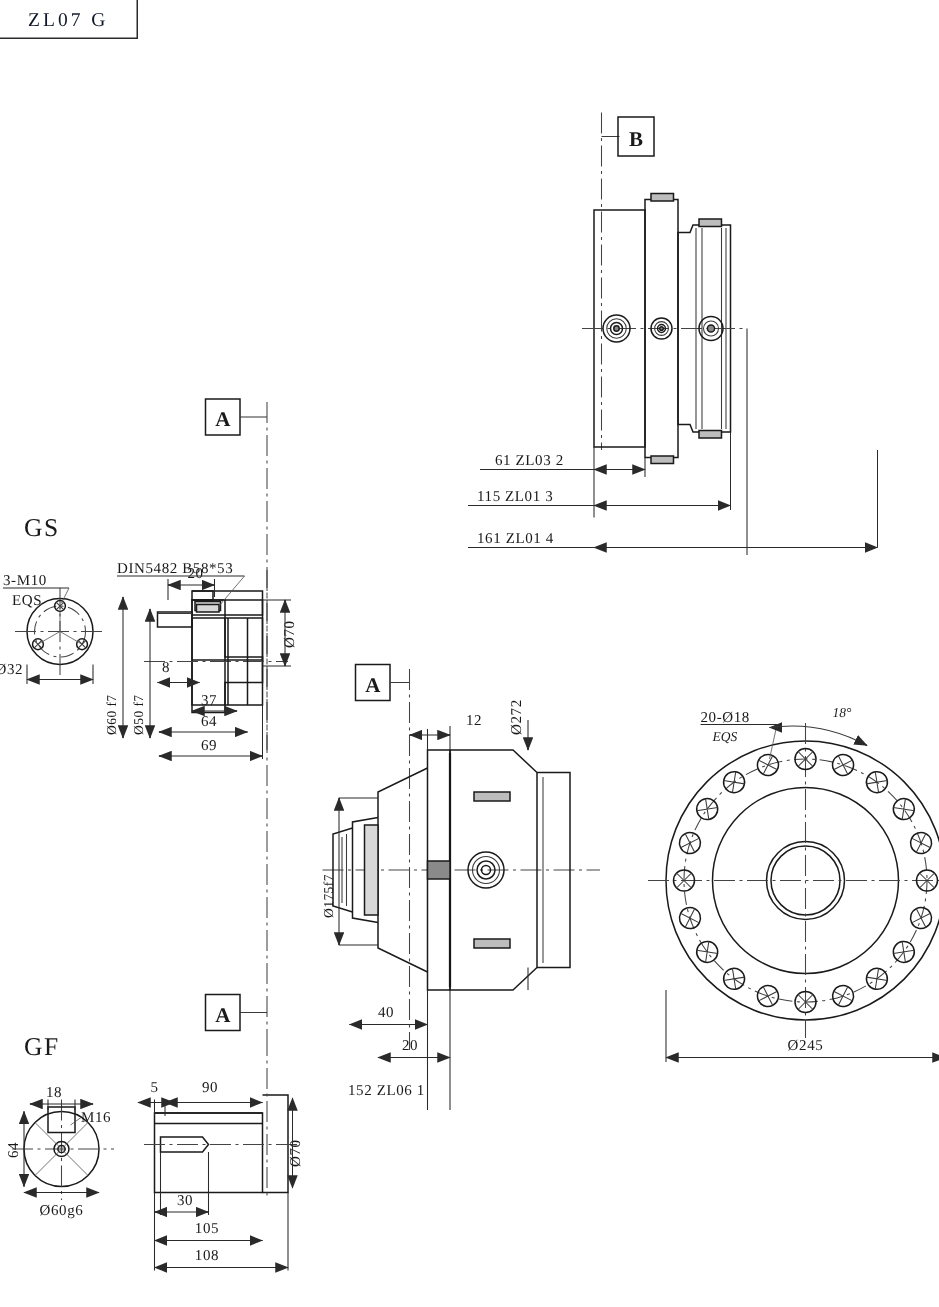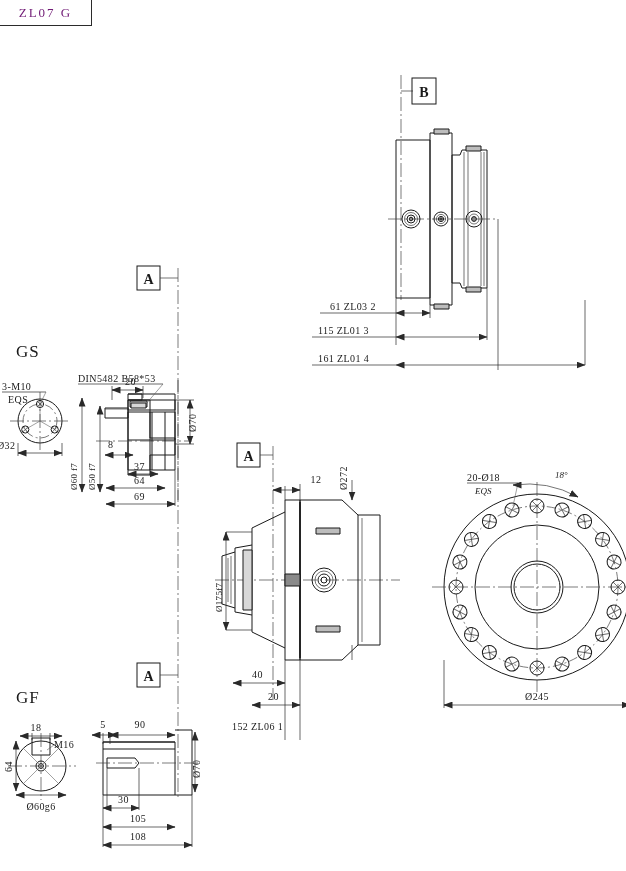--- a/index.html
+++ b/index.html
@@ -84,21 +84,21 @@
     border-bottom: 1.2px solid #2b2b2b;
     box-sizing: border-box;
     display: flex;
     align-items: center;
     justify-content: center;
   }
   .title-box span {
     font-family: "Liberation Serif", serif;
     font-size: 13px;
     letter-spacing: 2px;
-    color: #701a75;
+    color: #0f172a;
   }
 </style>
 </head>
 <body>
 
 <div id="sheet">
 
   <div class="title-box">
     <span>ZL07 G</span>
   </div>

